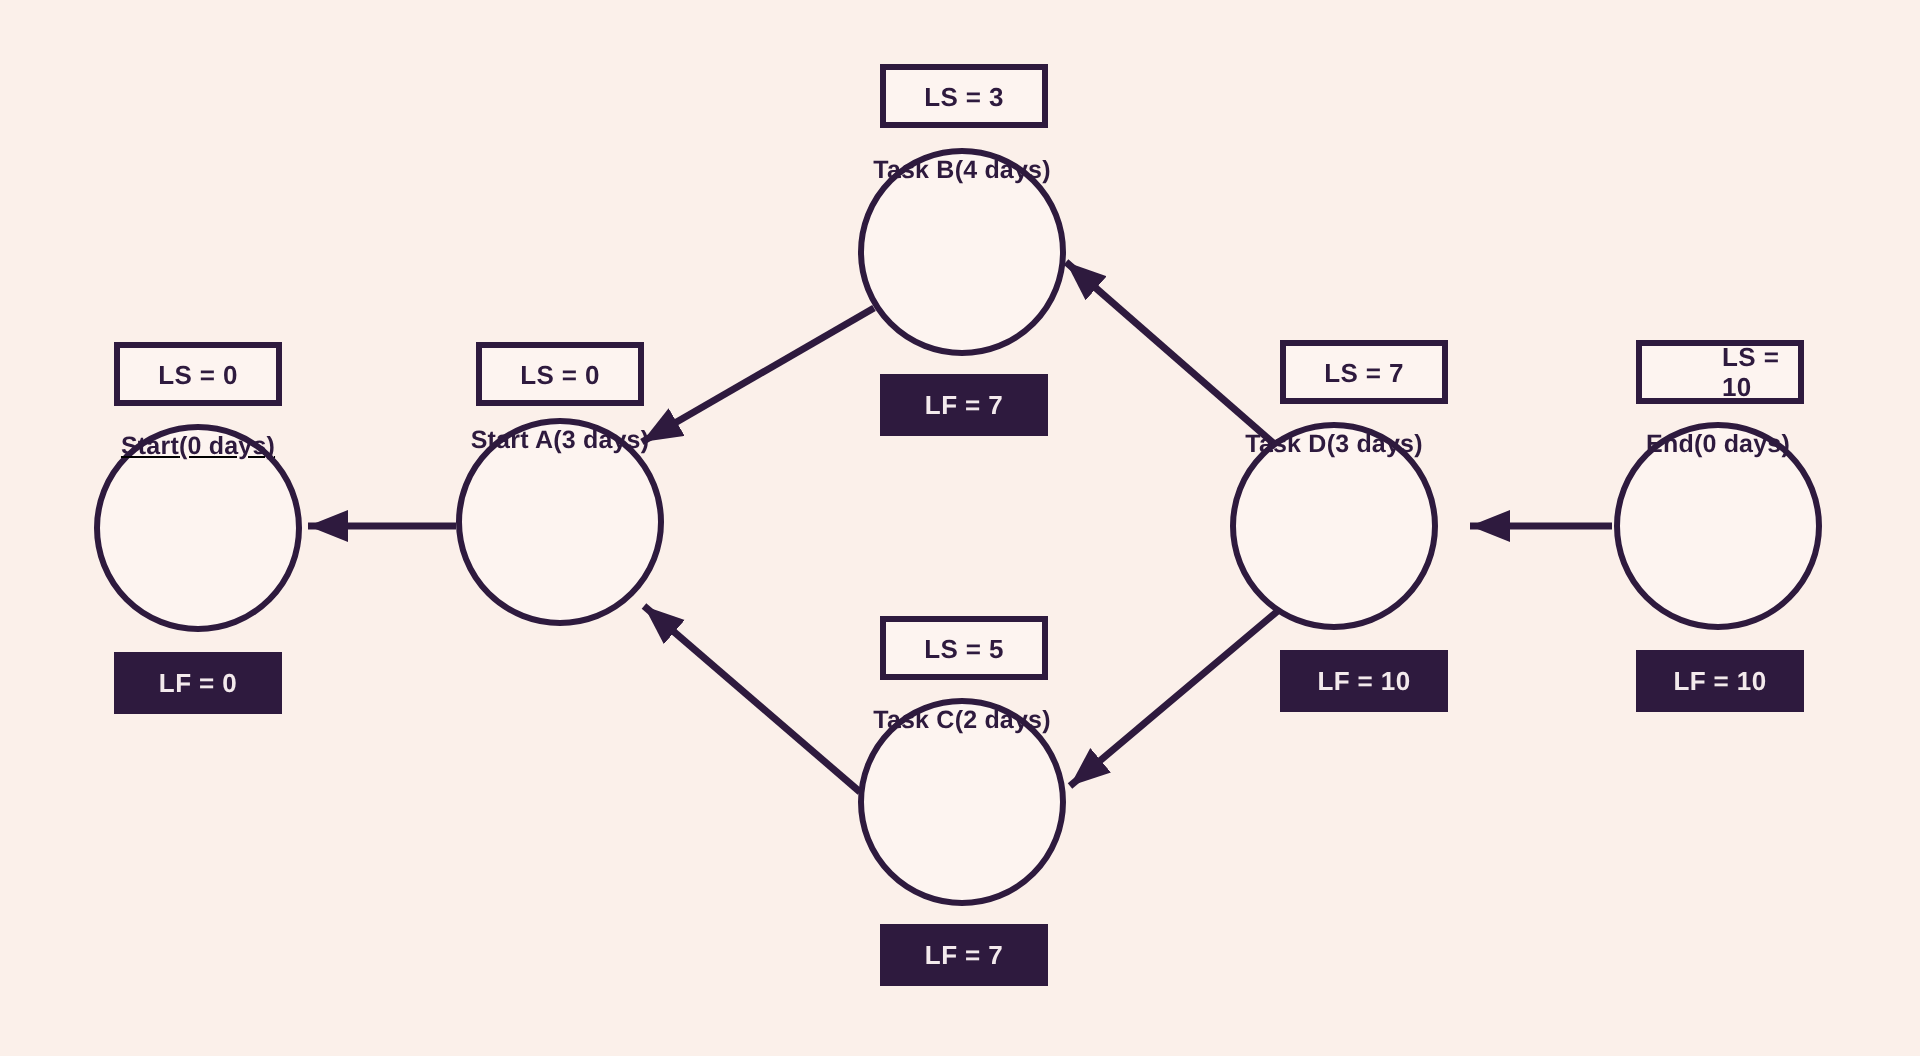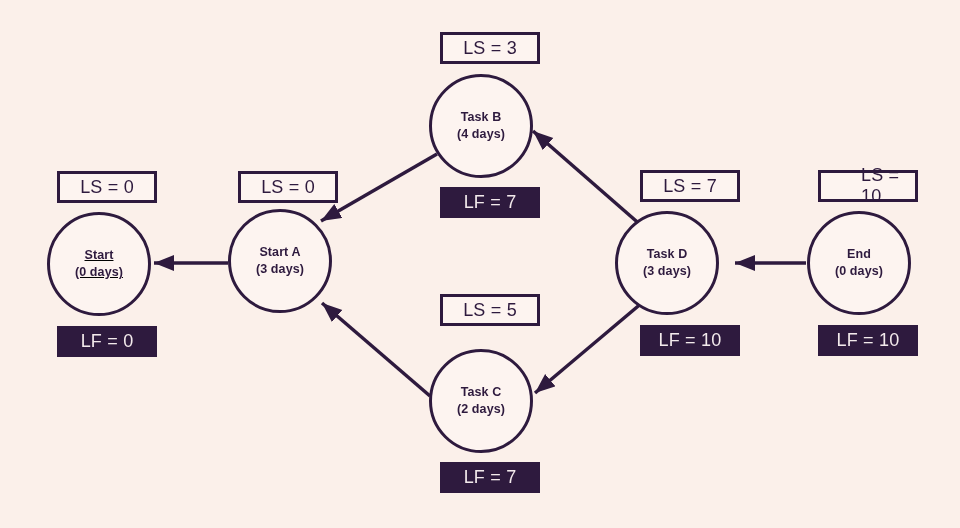--- a/index.html
+++ b/index.html
@@ -13,31 +13,31 @@
   .stage{
     position:relative;width:960px;height:528px;background:var(--bg);
     overflow:hidden;
   }
   .edges{position:absolute;left:0;top:0;z-index:1;}
   .edges line{stroke:var(--ink);stroke-width:3.5;}
   .edges marker path{fill:var(--ink);}
   .node-circle{
     position:absolute;width:104px;height:104px;border-radius:50%;
     border:3.5px solid var(--ink);background:var(--node-fill);
-    box-sizing:border-box;display:flex;flex-direction:column;
-    align-items:center;justify-content:center;z-index:2;
+    box-sizing:border-box;display:flex;flex-direction:row;
+    align-items:flex-start;justify-content:center;z-index:2;
   }
   .node-label,.node-duration{
     color:var(--ink);font-weight:700;font-size:12.5px;line-height:1.35;
     text-align:center;letter-spacing:.1px;
   }
   .badge{
-    position:absolute;width:100px;height:32px;box-sizing:border-box;
+    position:absolute;width:84px;height:32px;box-sizing:border-box;
     display:flex;align-items:center;justify-content:center;
-    font-weight:400;font-size:18px;letter-spacing:.2px;z-index:2;
+    font-weight:700;font-size:13px;letter-spacing:.2px;z-index:2;
   }
   .badge.ls{background:var(--node-fill);border:3px solid var(--ink);color:var(--ink);}
   .badge.lf{background:var(--ink);border:none;color:var(--lf-text);height:31px;}
 </style>
 </head>
 <body>
 
 <div class="stage">
 
   <svg class="edges" width="960" height="528">
@@ -67,21 +67,21 @@
     <div class="node-duration">(3 days)</div>
   </div>
 
   <div class="badge ls" style="left:440px;top:32px;">LS = 3</div>
   <div class="node-circle" style="left:429px;top:74px;">
     <div class="node-label">Task B</div>
     <div class="node-duration">(4 days)</div>
   </div>
   <div class="badge lf" style="left:440px;top:187px;">LF = 7</div>
 
-  <div class="badge ls" style="left:440px;top:294px;">LS = 5</div>
+  <div class="badge ls" style="left:440px;top:308px;">LS = 5</div>
   <div class="node-circle" style="left:429px;top:349px;">
     <div class="node-label">Task C</div>
     <div class="node-duration">(2 days)</div>
   </div>
   <div class="badge lf" style="left:440px;top:462px;">LF = 7</div>
 
   <div class="badge ls" style="left:640px;top:170px;">LS = 7</div>
   <div class="node-circle" style="left:615px;top:211px;">
     <div class="node-label">Task D</div>
     <div class="node-duration">(3 days)</div>

